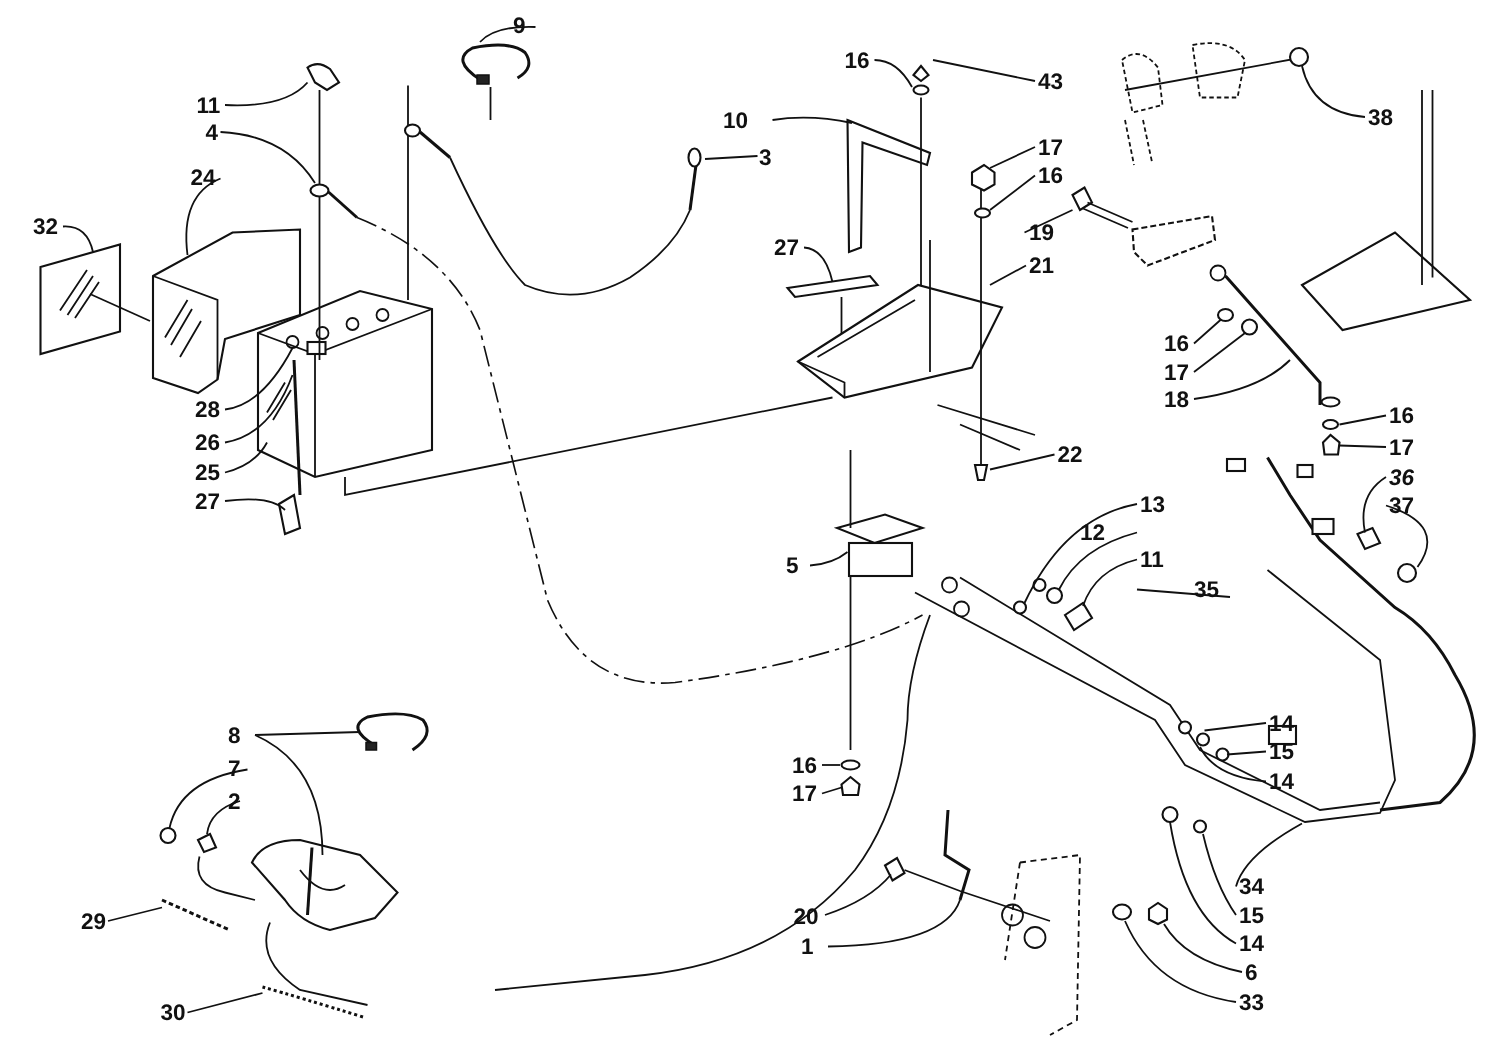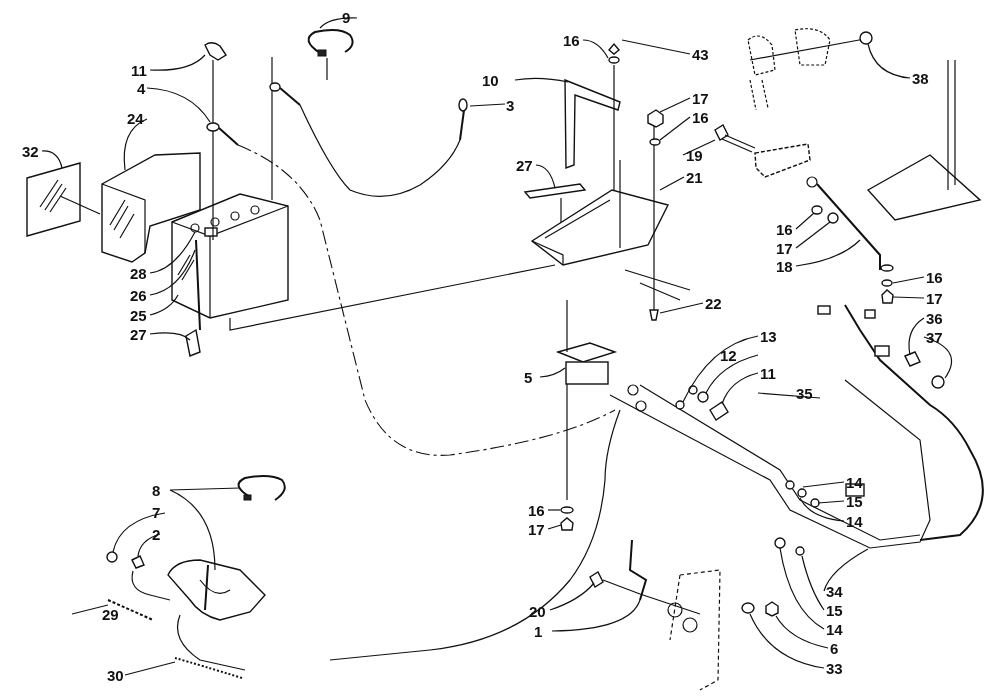--- a/index.html
+++ b/index.html
@@ -267,21 +267,21 @@
       <span class="label" style="left: 686px; top: 148px;">19</span>
       <span class="label" style="left: 516px; top: 158px;">27</span>
       <span class="label" style="left: 686px; top: 170px;">21</span>
       <span class="label" style="left: 912px; top: 71px;">38</span>
       <span class="label" style="left: 776px; top: 222px;">16</span>
       <span class="label" style="left: 776px; top: 241px;">17</span>
       <span class="label" style="left: 776px; top: 259px;">18</span>
       <span class="label" style="left: 926px; top: 270px;">16</span>
       <span class="label" style="left: 926px; top: 291px;">17</span>
       <span class="label" style="left: 705px; top: 296px;">22</span>
-      <span class="label" style="left: 926px; top: 311px;">36</span>
+      <span class="label" style="left: 926px; top: 311px; font-style: italic;">36</span>
       <span class="label" style="left: 926px; top: 330px;">37</span>
       <span class="label" style="left: 760px; top: 329px;">13</span>
       <span class="label" style="left: 720px; top: 348px;">12</span>
       <span class="label" style="left: 760px; top: 366px;">11</span>
       <span class="label" style="left: 760px; top: 386px; margin-left: 36px;">35</span>
       <span class="label" style="left: 524px; top: 370px;">5</span>
       <span class="label" style="left: 846px; top: 475px;">14</span>
       <span class="label" style="left: 846px; top: 494px;">15</span>
       <span class="label" style="left: 846px; top: 514px;">14</span>
       <span class="label" style="left: 528px; top: 503px;">16</span>
@@ -289,16 +289,16 @@
       <span class="label" style="left: 826px; top: 584px;">34</span>
       <span class="label" style="left: 826px; top: 603px;">15</span>
       <span class="label" style="left: 826px; top: 622px;">14</span>
       <span class="label" style="left: 830px; top: 641px;">6</span>
       <span class="label" style="left: 826px; top: 661px;">33</span>
       <span class="label" style="left: 529px; top: 604px; text-align: center;">20</span>
       <span class="label" style="left: 534px; top: 624px;">1</span>
       <span class="label" style="left: 152px; top: 483px;">8</span>
       <span class="label" style="left: 152px; top: 505px;">7</span>
       <span class="label" style="left: 152px; top: 527px;">2</span>
-      <span class="label" style="left: 54px; top: 607px; margin-left: 48px;">29</span>
+      <span class="label" style="left: 54px; top: 607px;">29</span>
       <span class="label" style="left: 107px; top: 668px;">30</span>
     </div>
 </div>
 
 </body></html>

